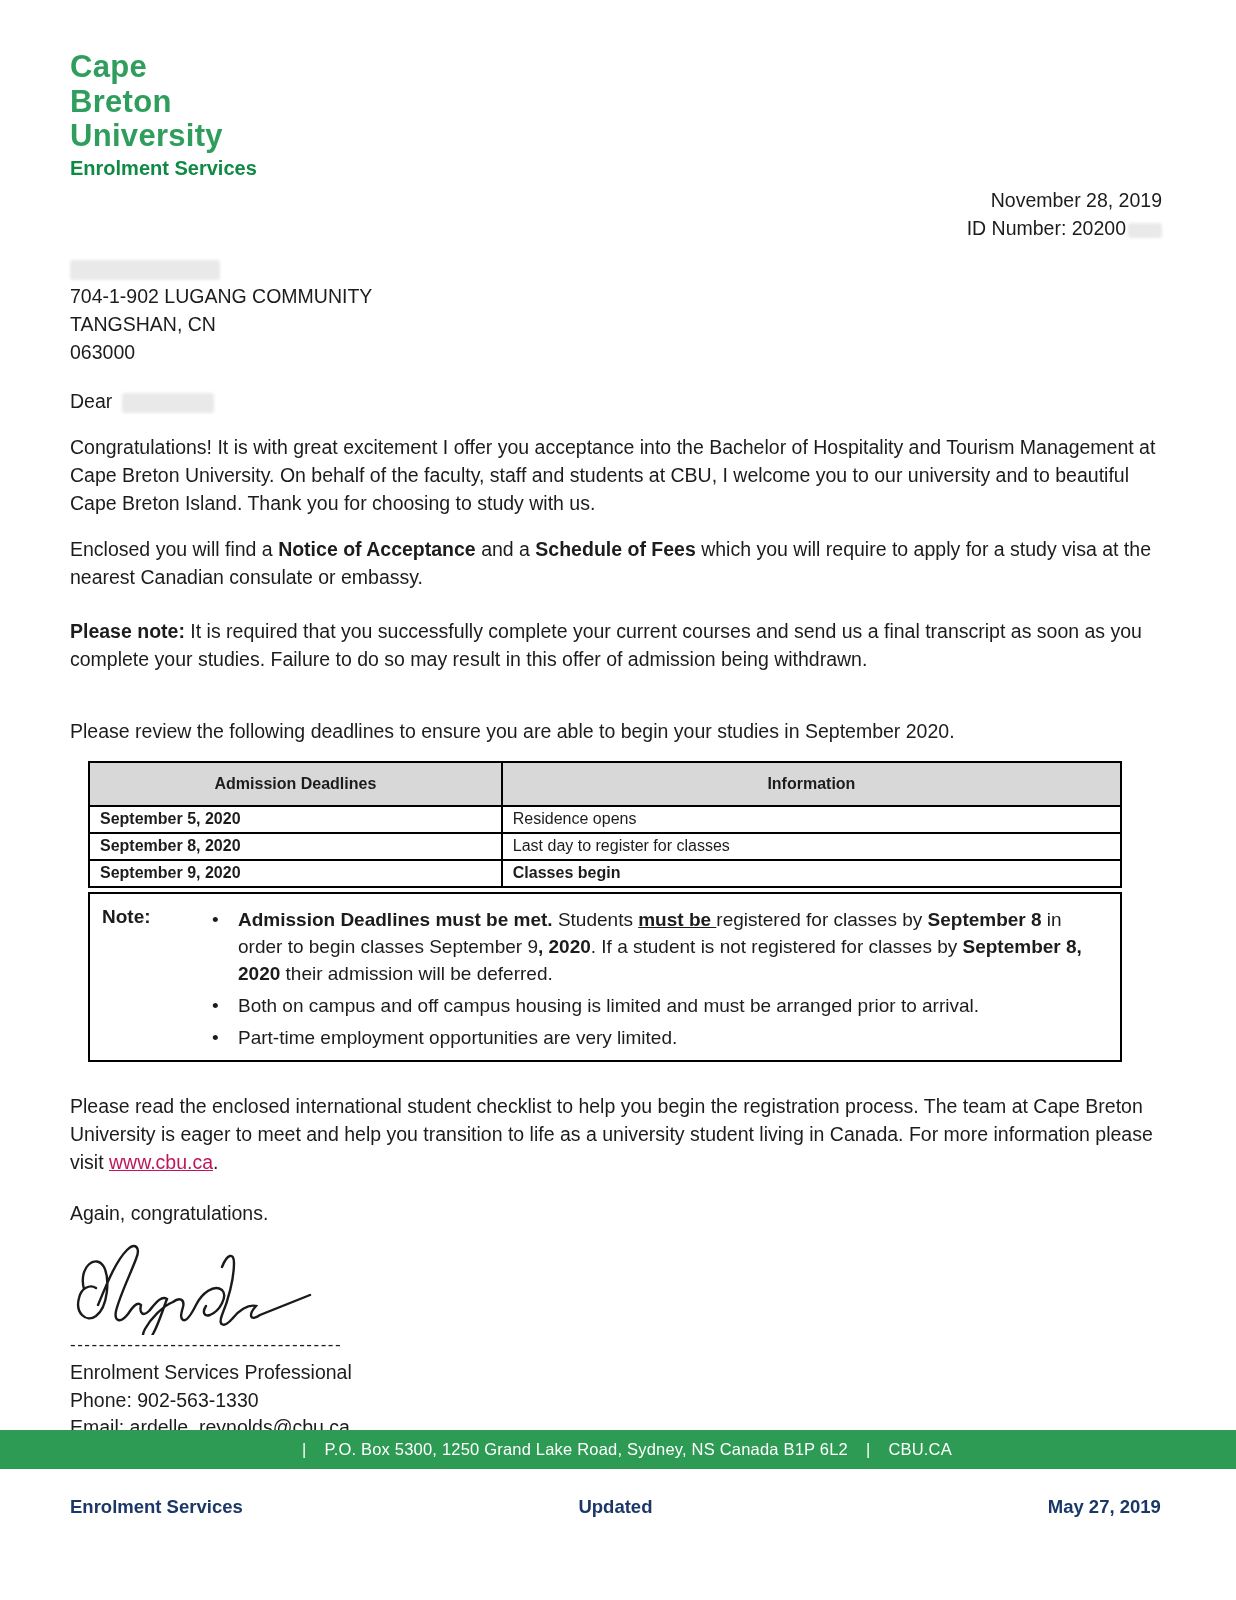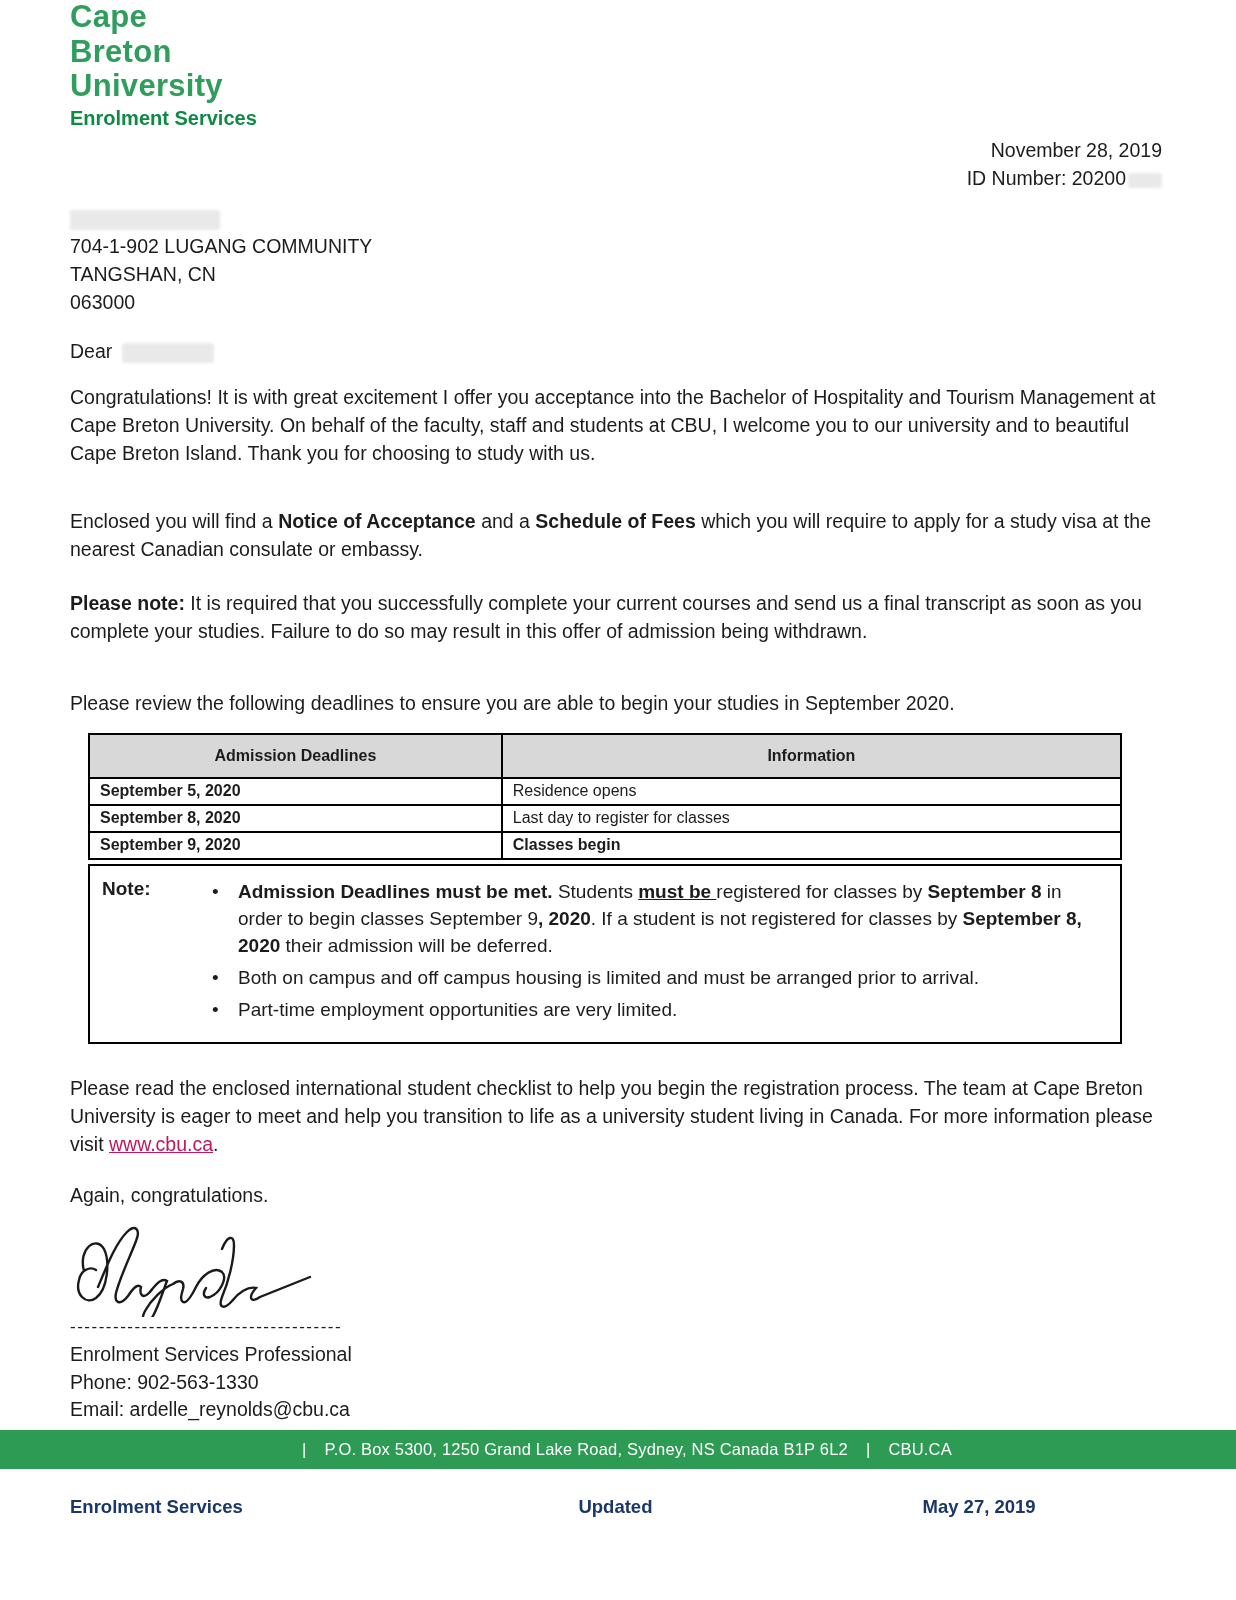--- a/index.html
+++ b/index.html
@@ -9,21 +9,21 @@
     width:1236px; height:1600px;
     margin:0 auto;
     background:#ffffff;
     font-family:"Liberation Sans", sans-serif;
     color:#1c1c1c;
     overflow:hidden;
   }
   .content { padding:0 74px 0 70px; }
 
   
-  .logo-lines { font-size:31px; font-weight:600; line-height:1.12; color:#2f9e5c; letter-spacing:0.3px; }
+  .logo-lines { margin-top:50px; font-size:31px; font-weight:600; line-height:1.12; color:#2f9e5c; letter-spacing:0.3px; }
   .department { margin-top:3px; font-size:20px; font-weight:700; color:#0e8a45; }
 
   
   .meta { margin-top:6px; text-align:right; font-size:19.5px; line-height:28px; }
 
   
   .recipient { margin-top:12px; font-size:19.5px; line-height:28px; }
   .redact { display:inline-block; background:#e9e9e9; border-radius:3px; filter:blur(1.5px); vertical-align:middle; }
   .redact.name { width:150px; height:20px; }
   .redact.dear { width:92px; height:20px; margin-left:10px; }
@@ -37,21 +37,21 @@
   
   .deadline-table { margin:16px 0 0 18px; width:1034px; border-collapse:collapse; }
   .deadline-table th, .deadline-table td { border:2px solid #000; font-size:16px; }
   .deadline-table th { background:#d8d8d8; font-weight:700; text-align:center; padding:12px 6px; }
   .deadline-table td { padding:3px 10px 4px 10px; }
   .deadline-table td.deadline { font-weight:700; width:40%; }
   .deadline-table td.info { width:60%; }
   .deadline-table td.info.emph { font-weight:700; }
 
   
-  .note-box { margin:4px 0 0 18px; width:1034px; border:2px solid #000; padding:12px 14px 14px 12px; display:flex; }
+  .note-box { margin:4px 0 0 18px; width:1034px; border:2px solid #000; padding:12px 14px 4px 12px; display:flex; }
   .note-label { width:96px; flex:0 0 96px; font-weight:700; font-size:19px; }
   .note-bullets { flex:1; list-style:none; }
   .note-bullets li { position:relative; padding-left:40px; font-size:19px; line-height:27px; margin-bottom:5px; }
   .note-bullets li::before { content:"•"; position:absolute; left:14px; top:0; font-size:19px; }
 
   .link { color:#be185d; text-decoration:underline; cursor:pointer; }
 
   
   .closing { margin-top:26px; font-size:19.5px; }
   .sig-svg { display:block; margin-top:12px; }
@@ -68,21 +68,21 @@
   }
   .footer-bar .sep { margin:0 18px; }
 
   
   .bottom-footer {
     position:absolute; left:70px; right:74px; top:1496px;
     display:flex; font-weight:700; font-size:18.5px; color:#1b3767;
   }
   .bottom-footer .fl { width:33.3%; }
   .bottom-footer .fc { width:33.3%; text-align:center; }
-  .bottom-footer .fr { width:33.3%; text-align:center; }
+  .bottom-footer .fr { width:33.3%; text-align:right; }
 </style>
 </head>
 <body>
 
 <div class="page">
   <div class="content">
 
     <div class="logo-lines">
       <div>Cape</div>
       <div>Breton</div>
@@ -98,21 +98,21 @@
     <div class="recipient">
       <div><span class="redact name"></span></div>
       <div>704-1-902 LUGANG COMMUNITY</div>
       <div>TANGSHAN, CN</div>
       <div>063000</div>
     </div>
 
     <div class="salutation"><span>Dear</span><span class="redact dear"></span></div>
 
     <p class="body-par first"><span>Congratulations! It is with great excitement I offer you acceptance into the Bachelor of Hospitality and Tourism Management at Cape Breton University. On behalf of the faculty, staff and students at CBU, I welcome you to our university and to beautiful Cape Breton Island. Thank you for choosing to study with us.</span></p>
-    <p class="body-par" style="margin-top:40px"><span>Enclosed you will find a </span><span style="font-weight: 700;">Notice of Acceptance</span><span> and a </span><span style="font-weight: 700;">Schedule of Fees</span><span> which you will require to apply for a study visa at the nearest Canadian consulate or embassy.</span></p>
+    <p class="body-par" style="margin-top:18px"><span>Enclosed you will find a </span><span style="font-weight: 700;">Notice of Acceptance</span><span> and a </span><span style="font-weight: 700;">Schedule of Fees</span><span> which you will require to apply for a study visa at the nearest Canadian consulate or embassy.</span></p>
     <p class="body-par" style="margin-top:26px"><span style="font-weight: 700;">Please note:</span><span>  It is required that you successfully complete your current courses and send us a final transcript as soon as you complete your studies.  Failure to do so may result in this offer of admission being withdrawn.</span></p>
     <p class="body-par" style="margin-top:44px"><span>Please review the following deadlines to ensure you are able to begin your studies in September 2020.</span></p>
 
     <table class="deadline-table">
       <thead>
         <tr>
           <th>Admission Deadlines</th>
           <th>Information</th>
         </tr>
       </thead>

